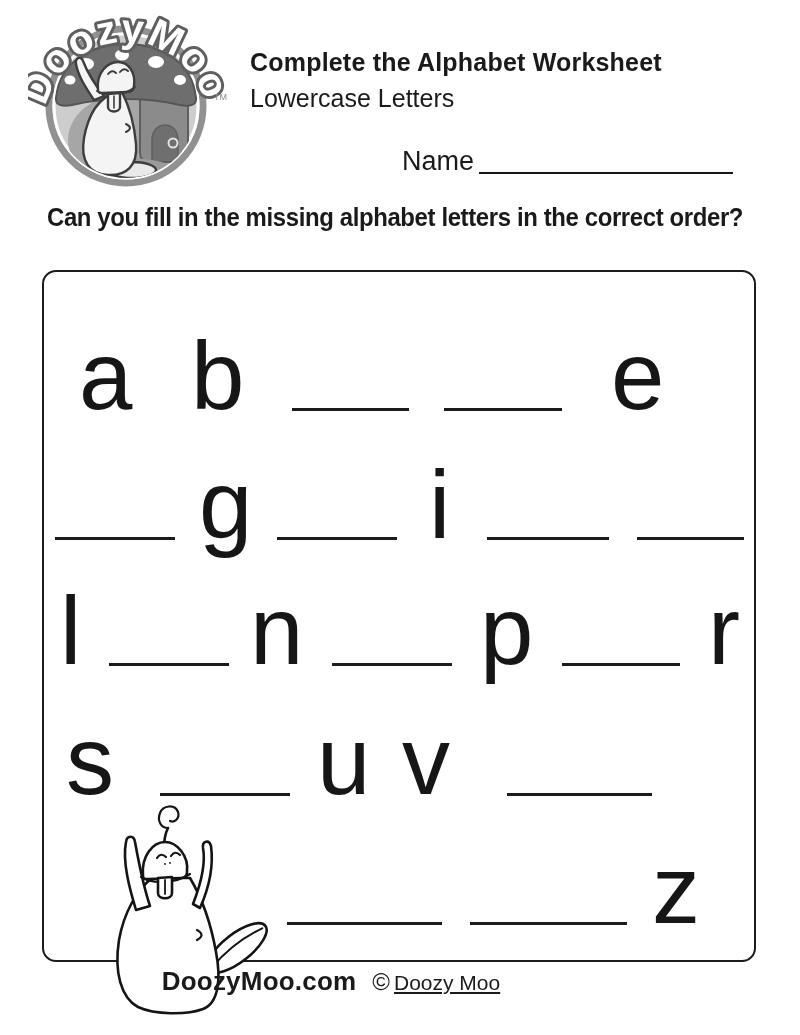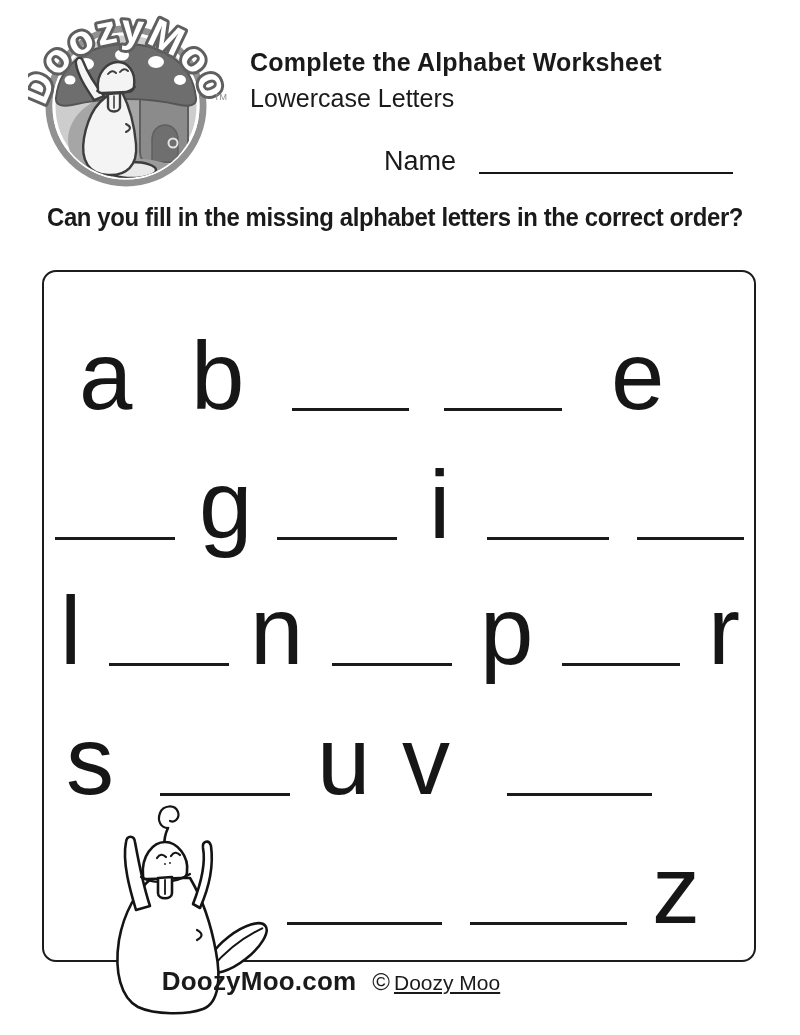--- a/index.html
+++ b/index.html
@@ -4,21 +4,21 @@
 <style>
   html,body{margin:0;padding:0;background:#fff;}
   .page{
     position:relative;width:800px;height:1035px;background:#ffffff;overflow:hidden;
     font-family:"Liberation Sans","DejaVu Sans",sans-serif;color:#1a1a1a;
   }
   
   .logo-svg{position:absolute;left:28px;top:12px;}
   .title{position:absolute;left:250px;top:48px;font-size:25px;font-weight:bold;letter-spacing:.2px;}
   .subtitle{position:absolute;left:250px;top:84px;font-size:25px;}
-  .name-label{position:absolute;left:384px;top:146px;font-size:27px;}
+  .name-label{position:absolute;left:402px;top:146px;font-size:27px;}
   .name-line{position:absolute;left:479px;top:172px;width:254px;height:2px;background:#161616;}
   .question{position:absolute;left:47px;top:202px;font-size:26px;font-weight:bold;
     letter-spacing:-0.4px;transform:scaleX(.92);transform-origin:left top;white-space:nowrap;}
   
   .sheet{position:absolute;left:42px;top:270px;width:714px;height:692px;
     border:2px solid #1c1c1c;border-radius:14px;box-sizing:border-box;}
   .sheet .letter{position:absolute;font-size:96px;line-height:96px;color:#161616;
     font-family:"Liberation Sans","DejaVu Sans",sans-serif;}
   .sheet .blank{position:absolute;height:3px;background:#1b1b1b;}
   

